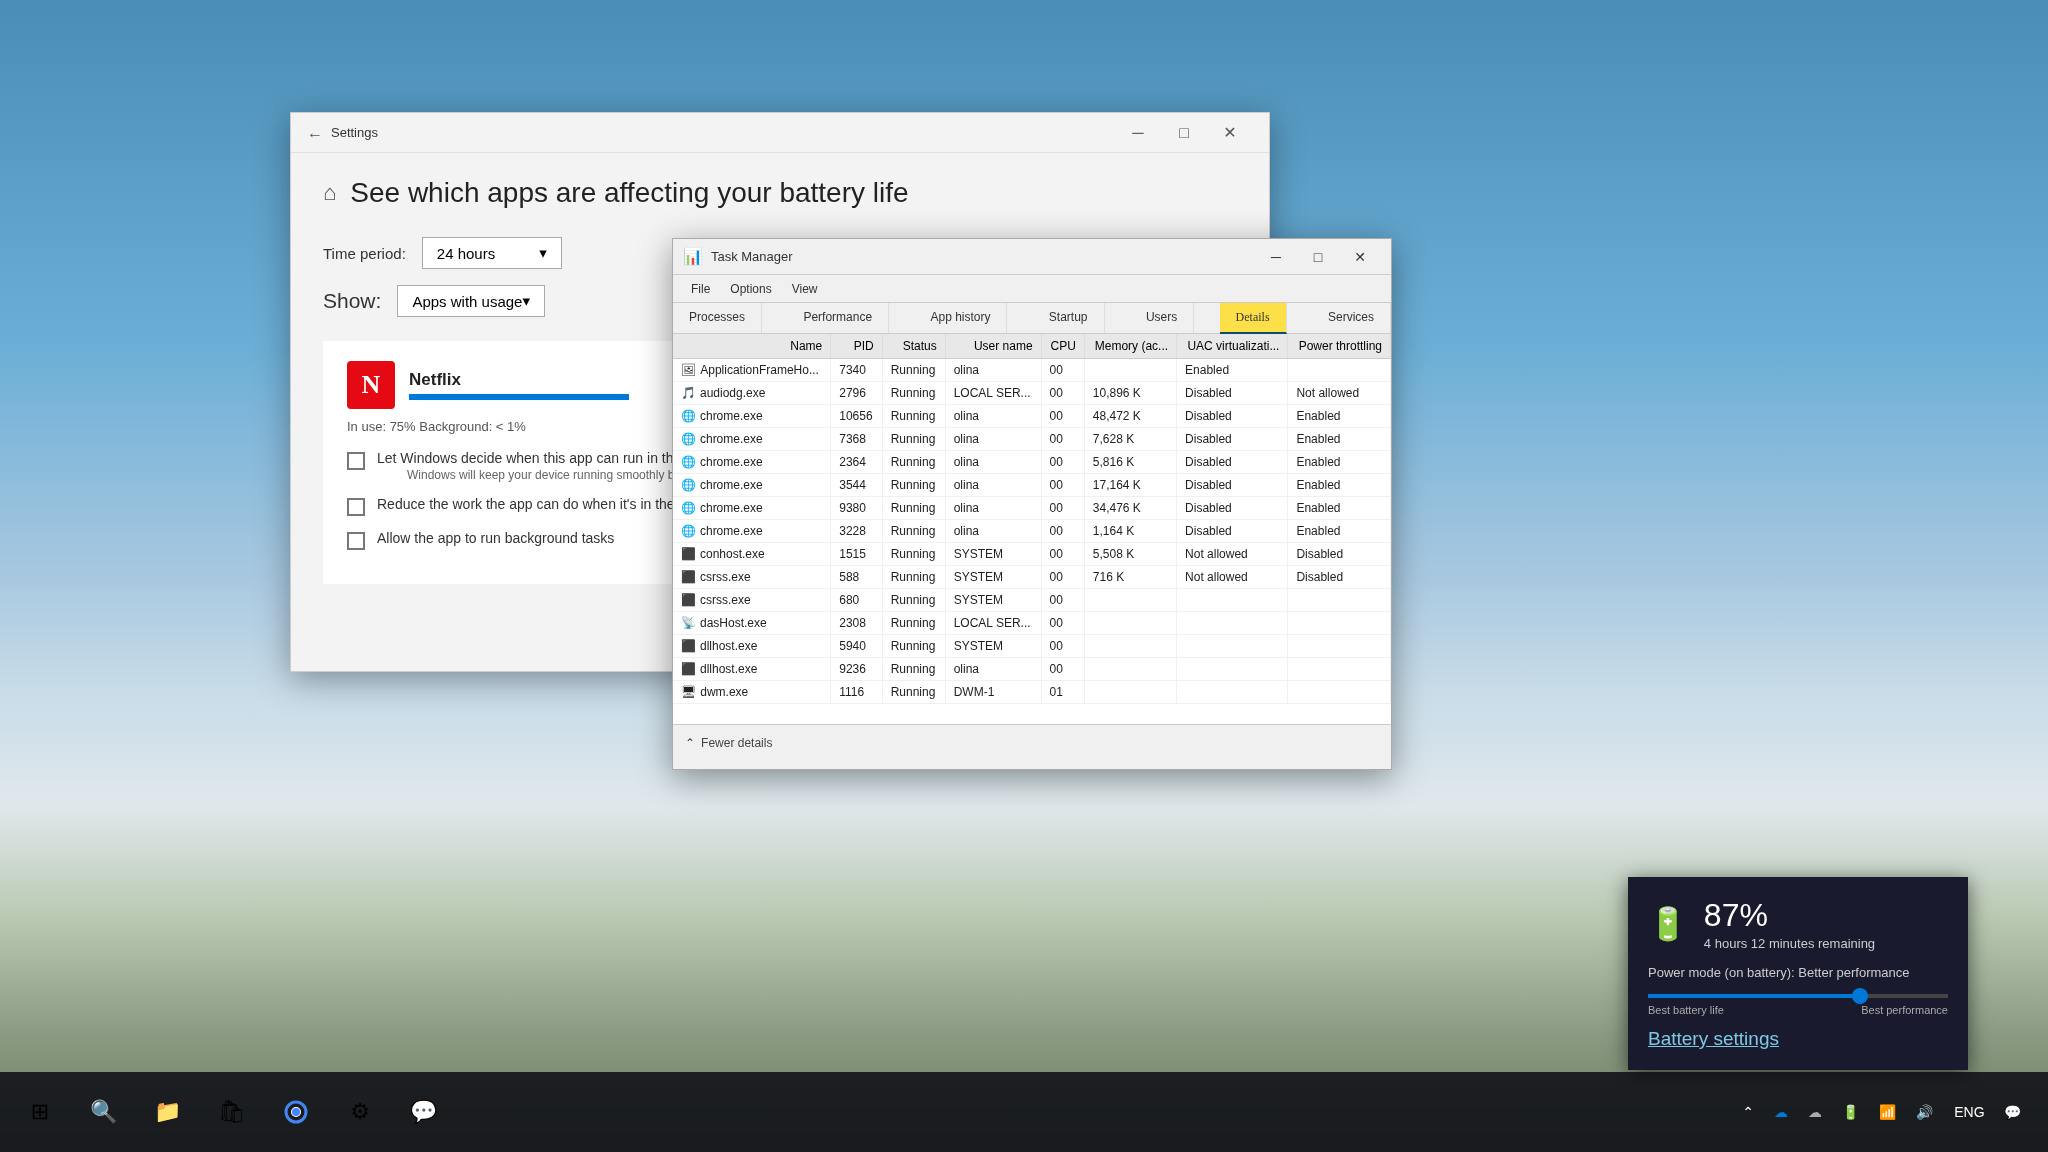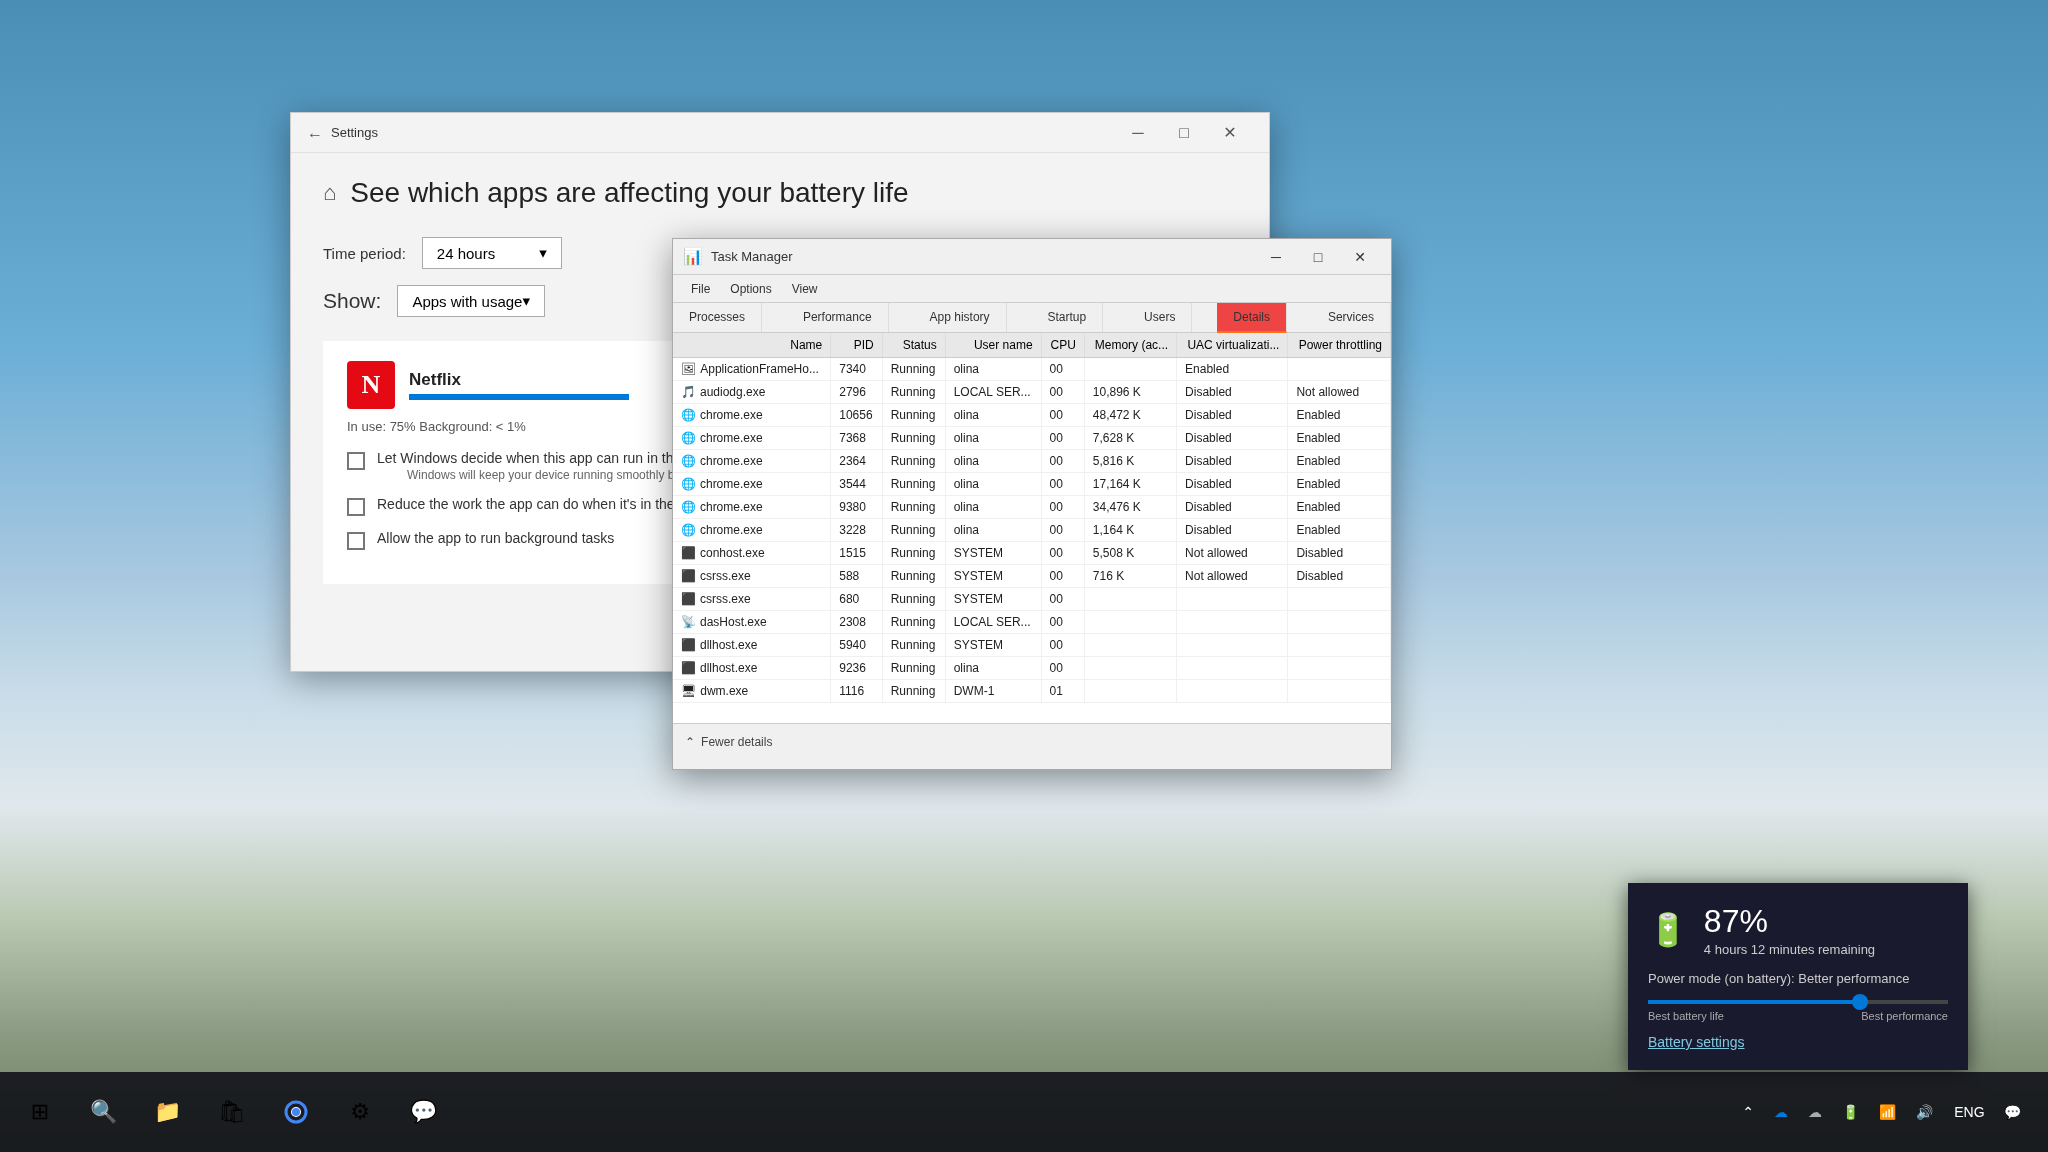--- a/index.html
+++ b/index.html
@@ -295,24 +295,25 @@
       justify-content: space-between;
     }
     .tm-tab {
       padding: 7px 16px;
       font-size: 12px;
       cursor: pointer;
       color: #333;
       border-right: 1px solid #ddd;
     }
     .tm-tab.active {
-      background: #ef4444;
-      border-bottom: 2px solid #f97316;
+      background: #fde047;
+      border-bottom: 2px solid #0c4a6e;
       margin-bottom: -1px;
       font-weight: 500;
+      font-family: Liberation Serif, serif;
     }
 
     
     .tm-table-container {
       overflow: auto;
       height: calc(100% - 140px);
       background: white;
     }
     table {
       width: 100%;
@@ -414,21 +415,21 @@
       background: #0078d7;
       border-radius: 50%;
     }
     .battery-slider-labels {
       display: flex;
       justify-content: space-between;
       font-size: 11px;
       color: #aaa;
     }
     .battery-settings-link {
-      font-size: 14px;
+      font-size: 19px;
       color: #7ec8e3;
       cursor: pointer;
       text-decoration: underline;
     }
 
     
     .tm-table-container::-webkit-scrollbar { width: 10px; }
     .tm-table-container::-webkit-scrollbar-track { background: #f0f0f0; }
     .tm-table-container::-webkit-scrollbar-thumb { background: #aaa; }
   </style>

